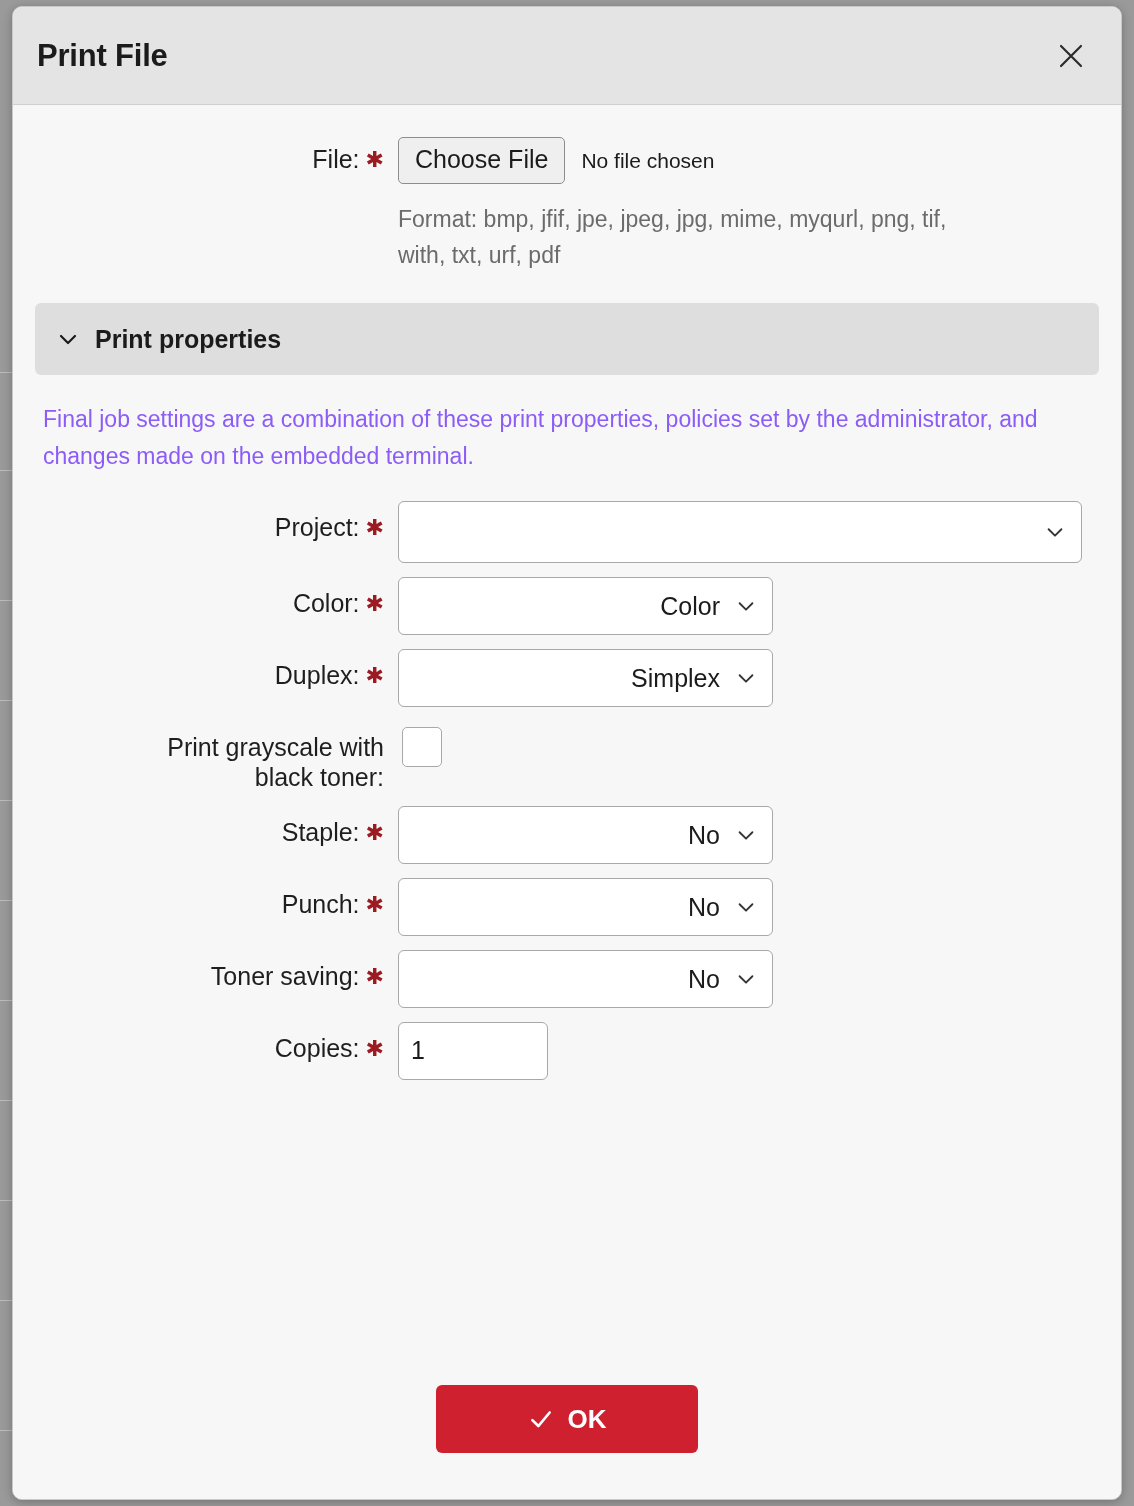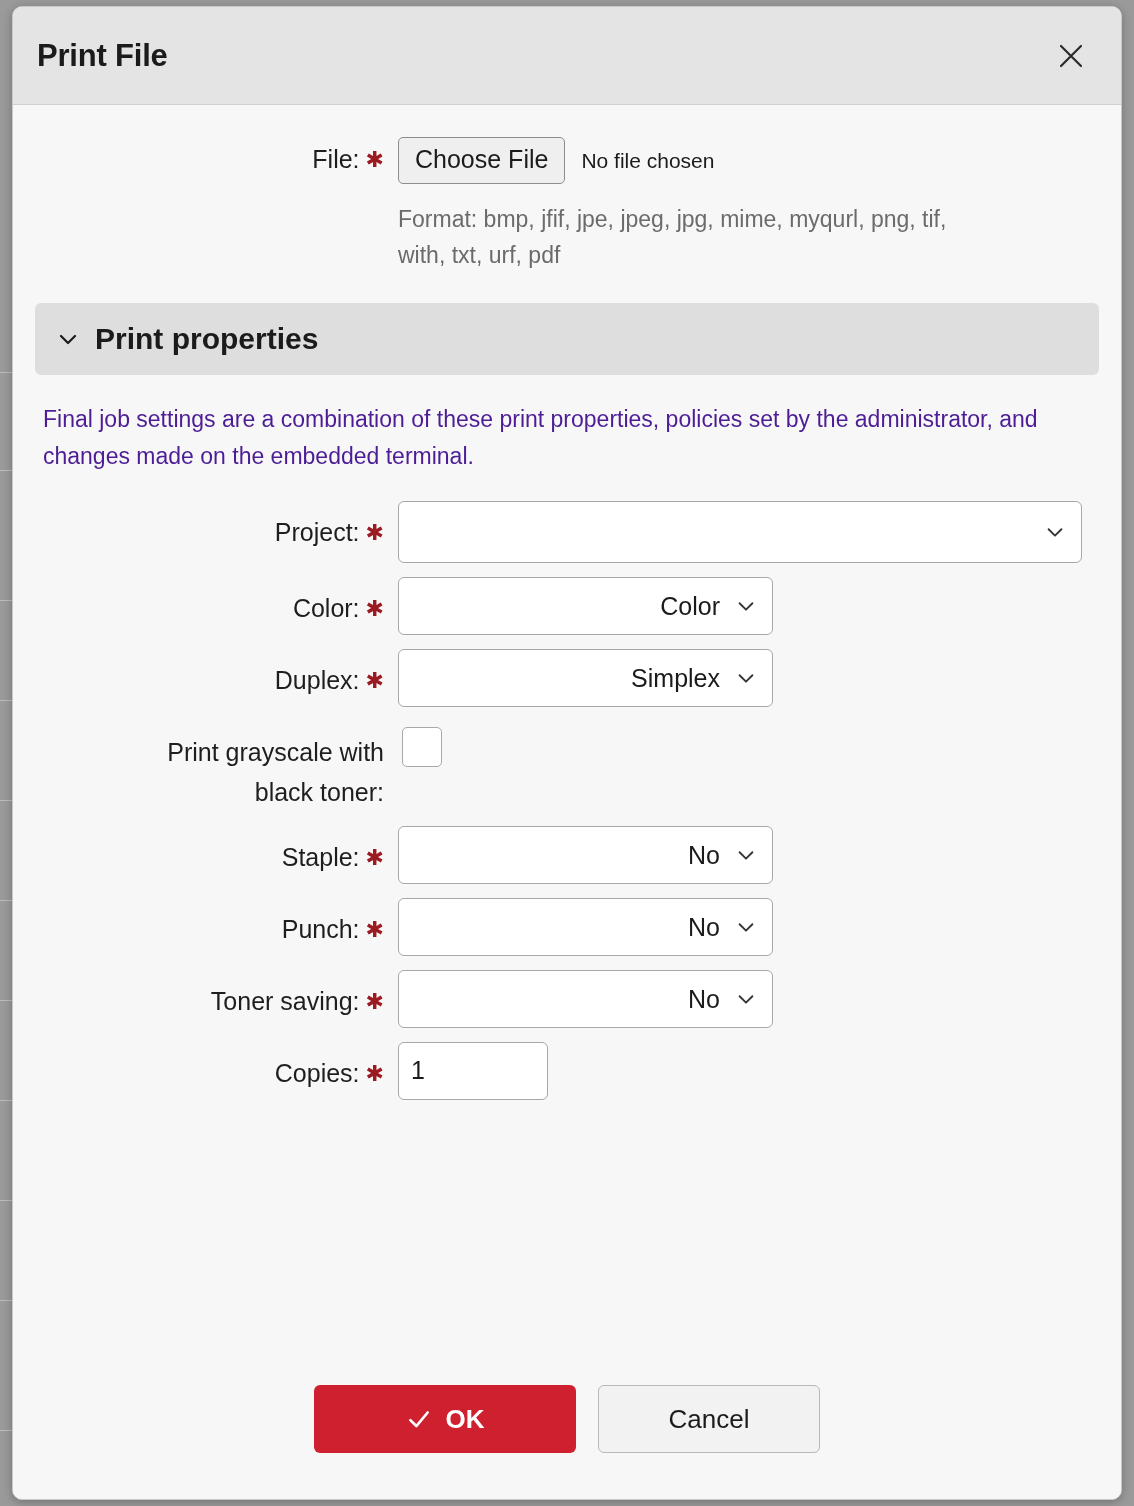--- a/index.html
+++ b/index.html
@@ -147,41 +147,41 @@
   .chev {
     width: 26px;
     height: 26px;
     margin-right: 14px;
     color: #1b1b1b;
     display: flex;
     align-items: center;
     justify-content: center;
   }
   .section-title {
-    font-size: 30px;
+    font-size: 25px;
     font-weight: bold;
     color: #1b1b1b;
   }
   .section-desc {
     margin: 26px 30px 0 30px;
     font-size: 23px;
-    color: #4c1d95;
+    color: #8b5cf6;
     line-height: 1.6;
     max-width: 1020px;
   }
 
   
   .form { margin-top: 26px; }
   .form-row {
     display: flex;
     align-items: flex-start;
     margin-bottom: 14px;
   }
   .form-row .label-col {
-    line-height: 40px;
+    line-height: 30px;
     padding-top: 11px;
   }
   .label-two-line { line-height: 1.3; padding-top: 8px; }
   .control-col { flex: 1 1 auto; }
 
   .select-wrap {
     position: relative;
     display: inline-block;
   }
   select.ui-select {
@@ -465,17 +465,16 @@
 
     <div class="footer">
       <button class="btn-ok">
         <span class="check-glyph">
           <svg width="26" height="26" viewBox="0 0 24 24" aria-hidden="true">
               <path d="M4 13 L9.5 18.5 L20 6" stroke="currentColor" stroke-width="2.4" fill="none" stroke-linecap="round" stroke-linejoin="round"></path>
             </svg>
         </span>
         <span>OK</span>
       </button>
-      <button class="btn-cancel">Cancel</button>
     </div>
 
   </div>
 </div>
 
 </body></html>

